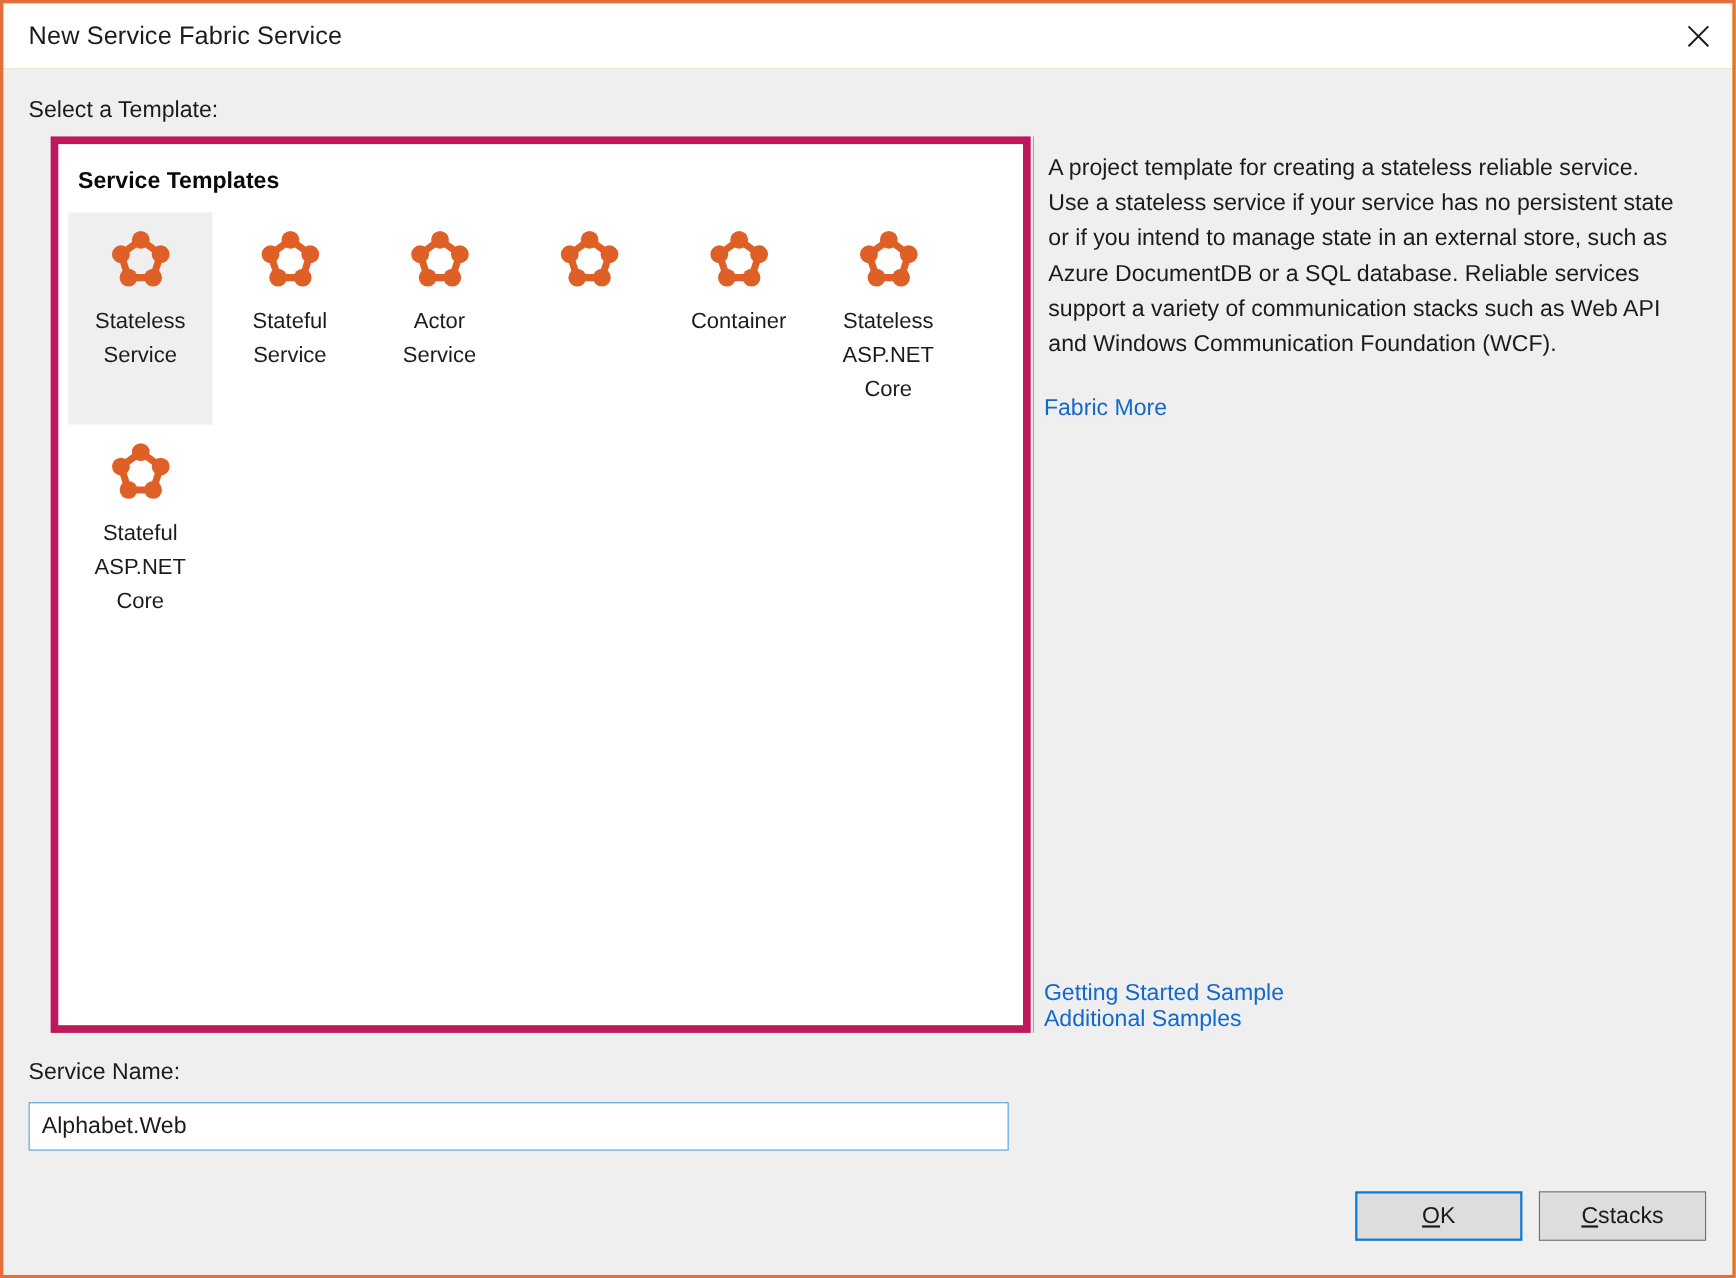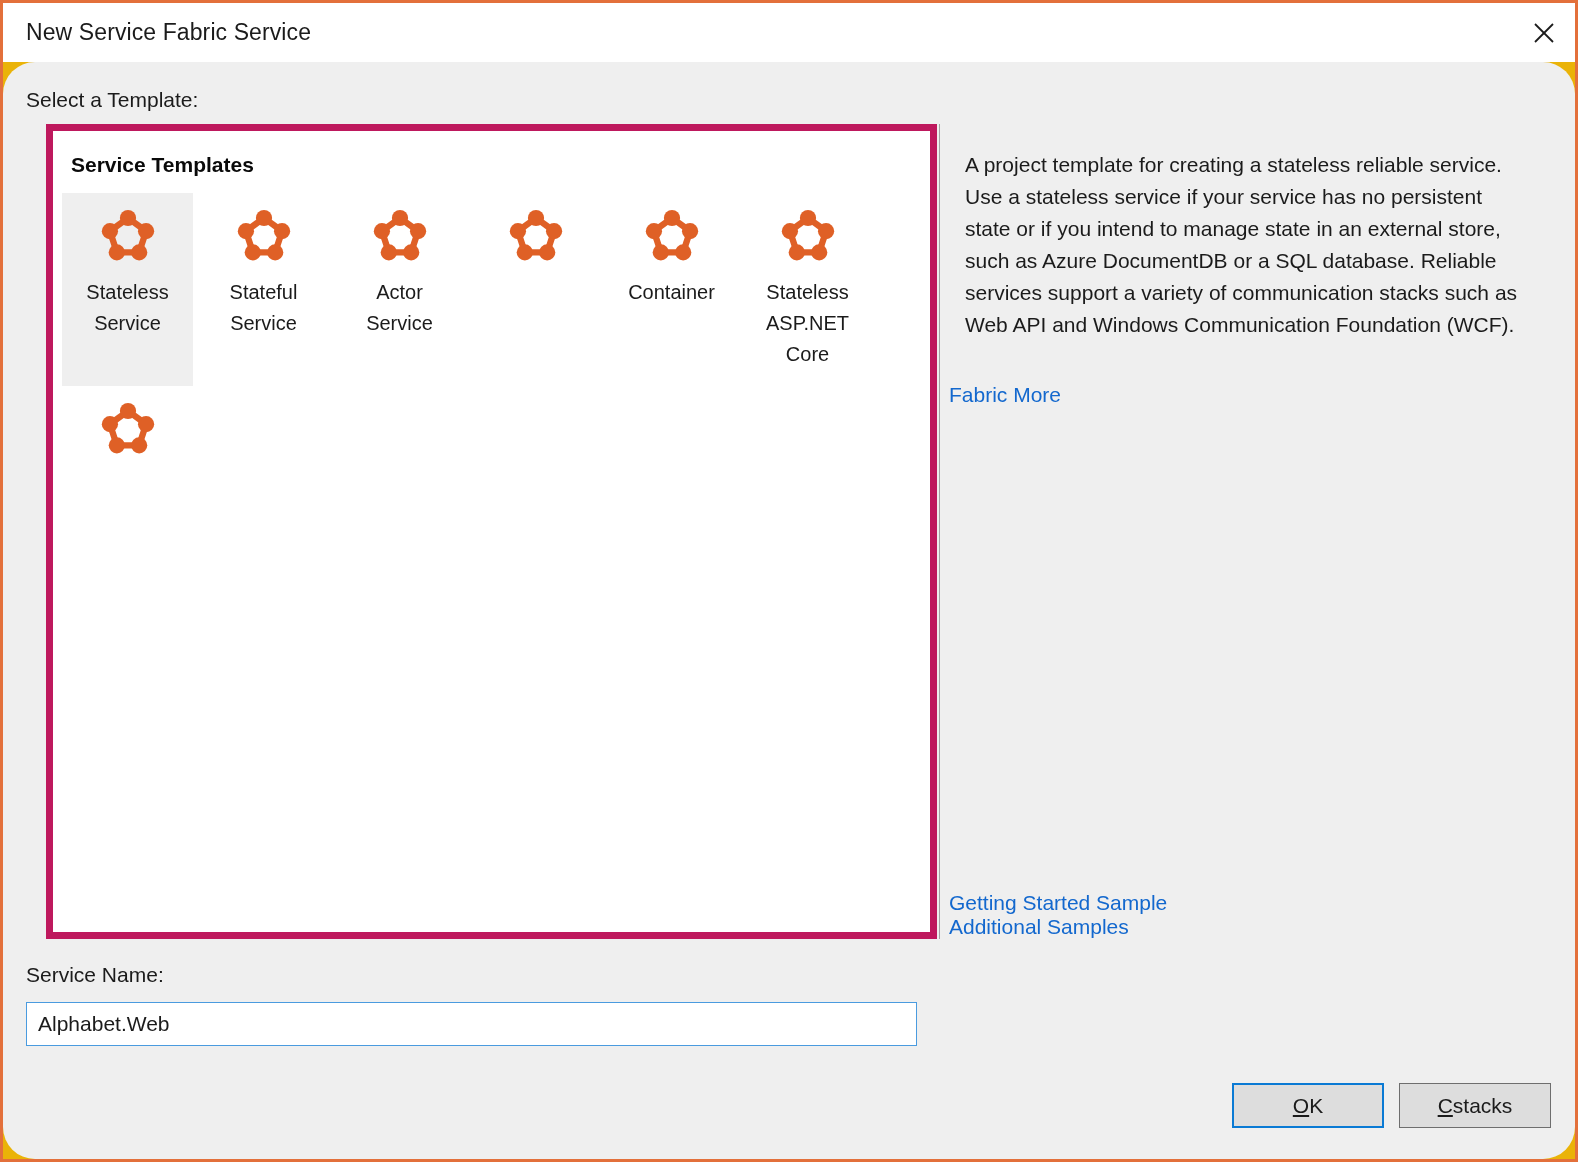--- a/index.html
+++ b/index.html
@@ -46,21 +46,20 @@
     justify-content: center;
     cursor: pointer;
   }
   #close-button svg { display: block; }
 
   
   #content {
     position: absolute;
     left: 0; top: 59px; right: 0; bottom: 0;
     background: #efefef;
-    border-radius: 32px;
   }
 
   #select-label {
     position: absolute;
     left: 23px;
     top: 26px;
     font-size: 21px;
     color: #1b1b1b;
   }
 
@@ -135,21 +134,21 @@
     position: absolute;
     left: 946px;
     top: 62px;
     width: 585px;
     height: 815px;
   }
   #description-text {
     font-size: 21px;
     line-height: 32px;
     color: #1b1b1b;
-    margin: 16px;
+    margin: 4px;
     padding-top: 9px;
   }
   .doc-link {
     display: inline-block;
     font-size: 21px;
     color: #1368ce;
     text-decoration: none;
     cursor: pointer;
   }
   #learn-more-link {
@@ -314,21 +313,21 @@
                 <line x1="31.00" y1="13.00" x2="49.07" y2="26.13" stroke="#df6026" stroke-width="6.4" stroke-linecap="round"></line>
                 <line x1="49.07" y1="26.13" x2="42.17" y2="47.37" stroke="#df6026" stroke-width="6.4" stroke-linecap="round"></line>
                 <line x1="42.17" y1="47.37" x2="19.83" y2="47.37" stroke="#df6026" stroke-width="6.4" stroke-linecap="round"></line>
                 <line x1="19.83" y1="47.37" x2="12.93" y2="26.13" stroke="#df6026" stroke-width="6.4" stroke-linecap="round"></line>
                 <line x1="12.93" y1="26.13" x2="31.00" y2="13.00" stroke="#df6026" stroke-width="6.4" stroke-linecap="round"></line>
                 <circle cx="31.00" cy="13.00" r="8.1" fill="#df6026"></circle>
                 <circle cx="49.07" cy="26.13" r="8.1" fill="#df6026"></circle>
                 <circle cx="42.17" cy="47.37" r="8.1" fill="#df6026"></circle>
                 <circle cx="19.83" cy="47.37" r="8.1" fill="#df6026"></circle>
                 <circle cx="12.93" cy="26.13" r="8.1" fill="#df6026"></circle>
-              </svg></span></div>
+              </svg></span><span class="template-label">Stateful ASP.NET Core</span></div>
         </div>
     </div>
 
     <div id="panel-separator"></div>
 
     <div id="description-pane">
       <p id="description-text">A project template for creating a stateless reliable service. Use a stateless service if your service has no persistent state or if you intend to manage state in an external store, such as Azure DocumentDB or a SQL database. Reliable services support a variety of communication stacks such as Web API and Windows Communication Foundation (WCF).</p>
       <a id="learn-more-link" class="doc-link">Fabric More</a>
       <div id="bottom-links">
         <a id="getting-started-link" class="doc-link">Getting Started Sample</a>

